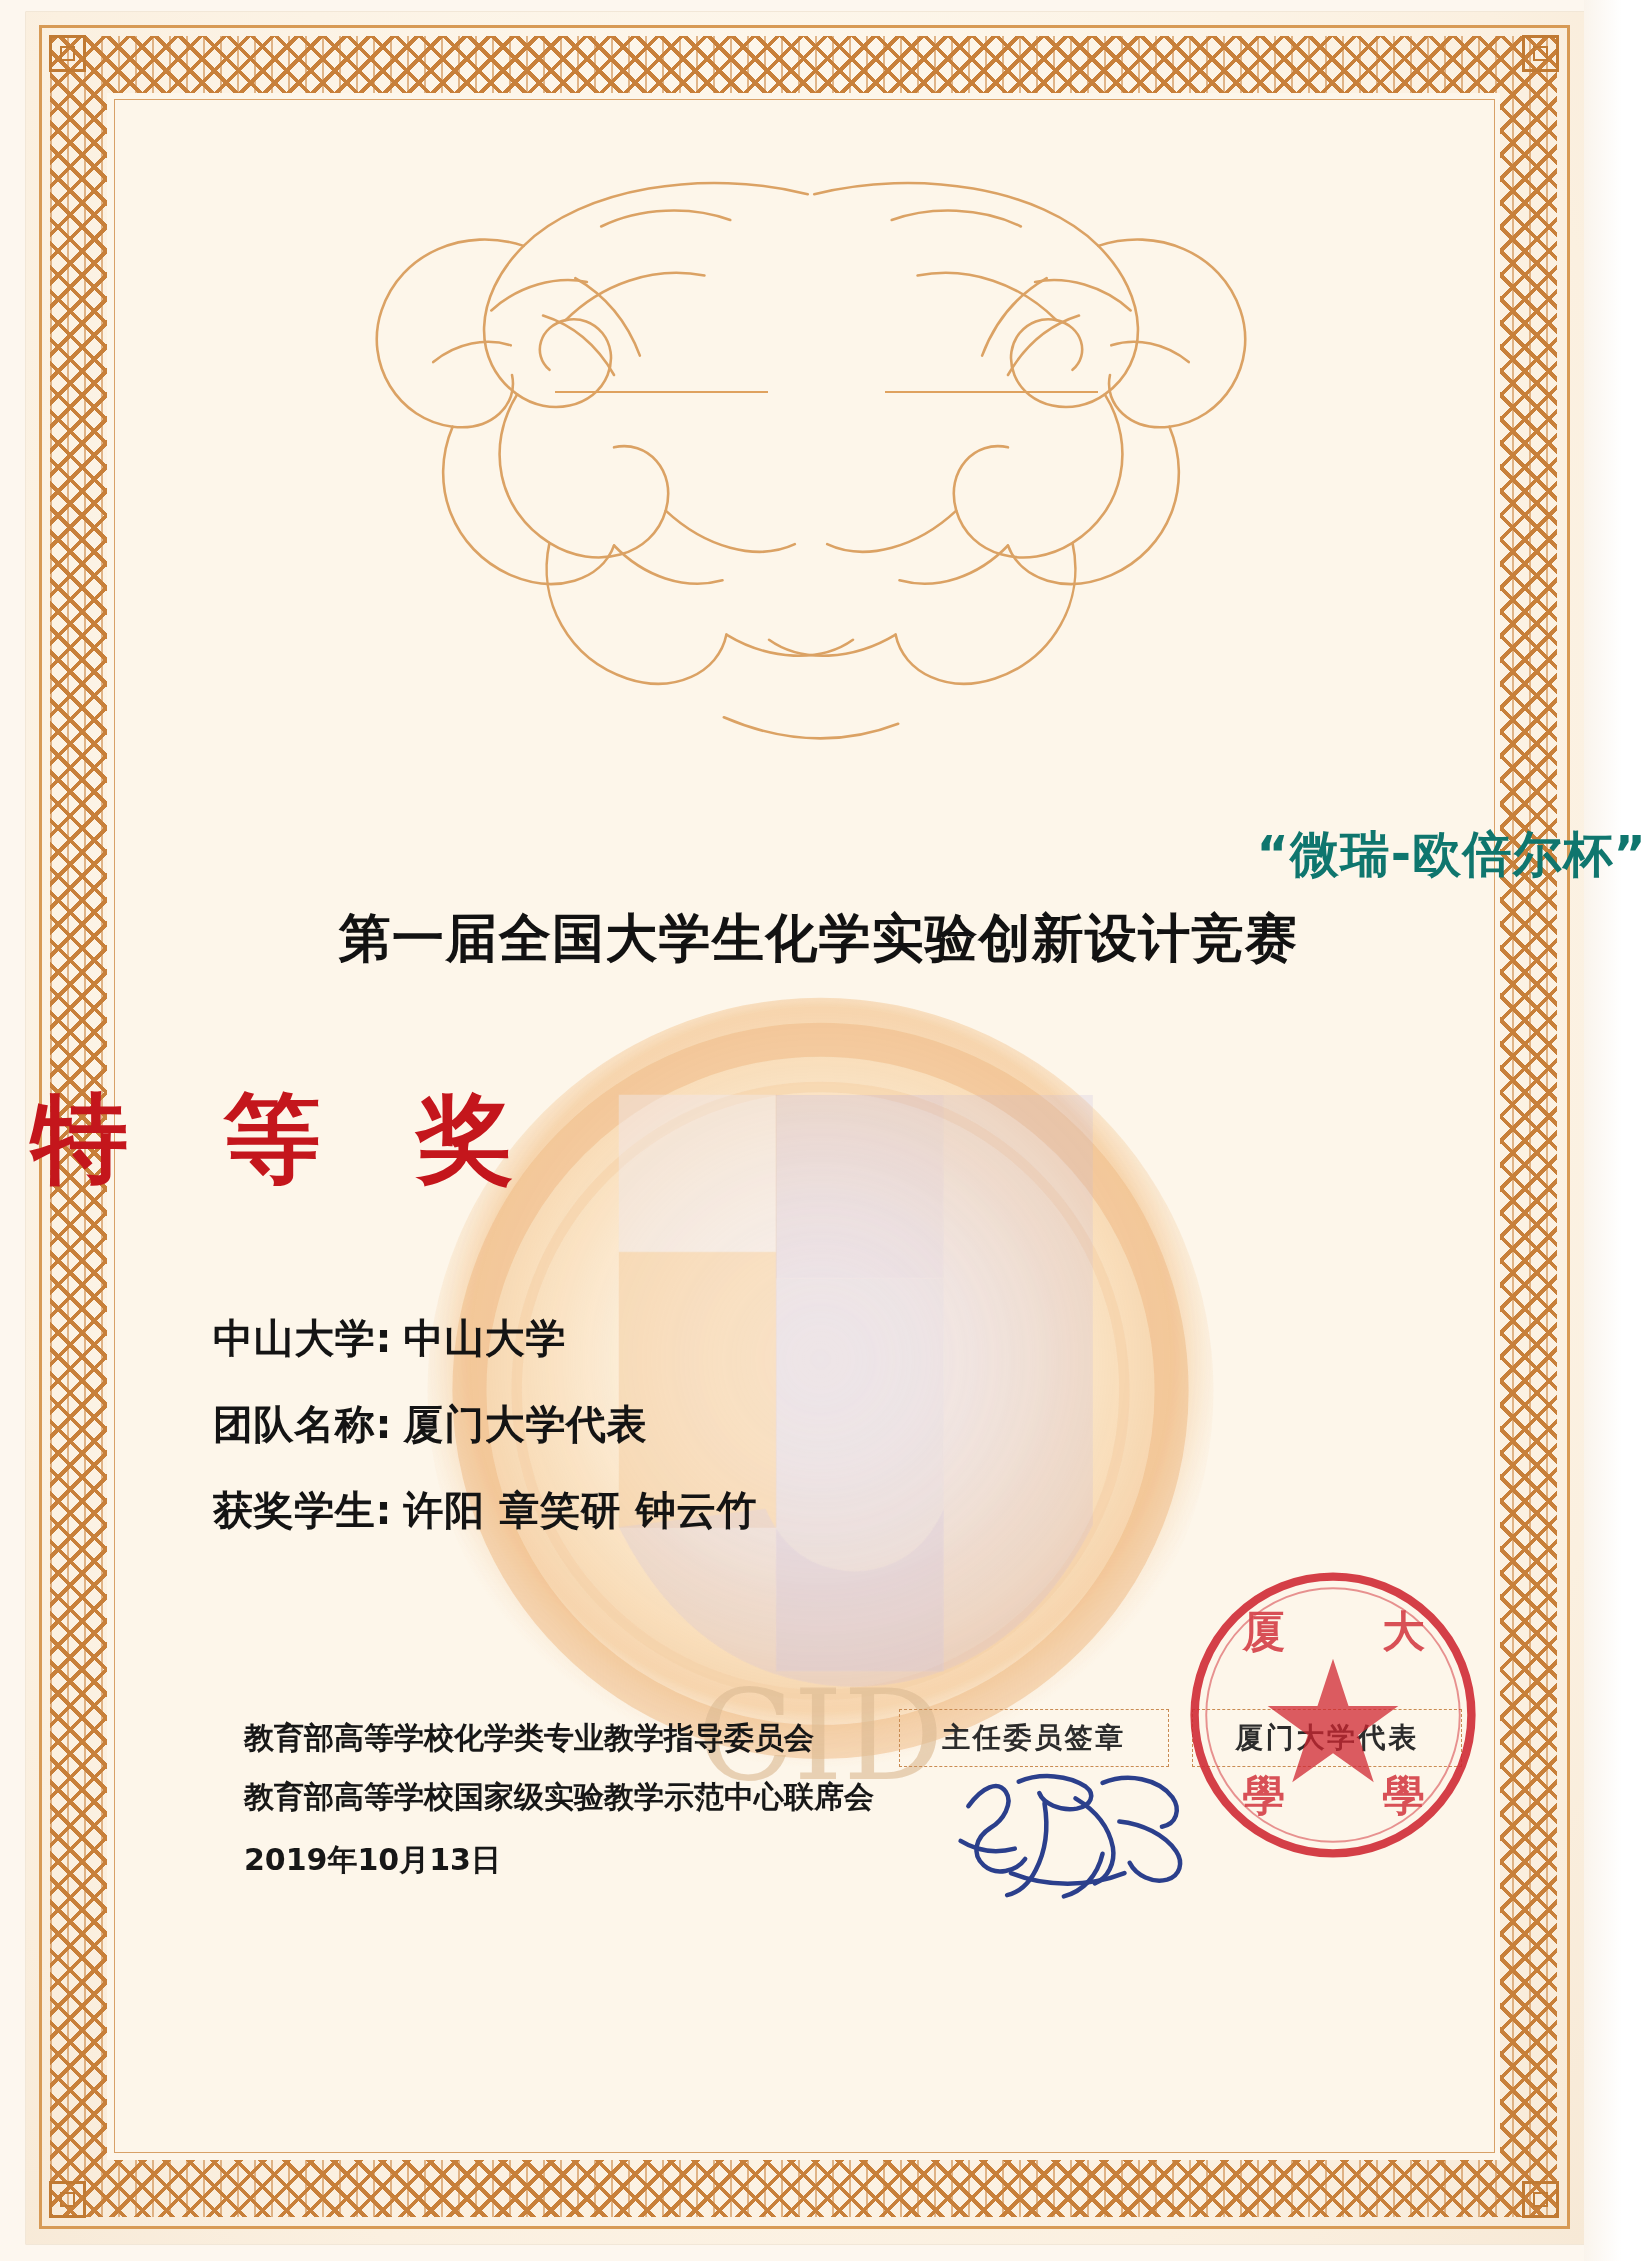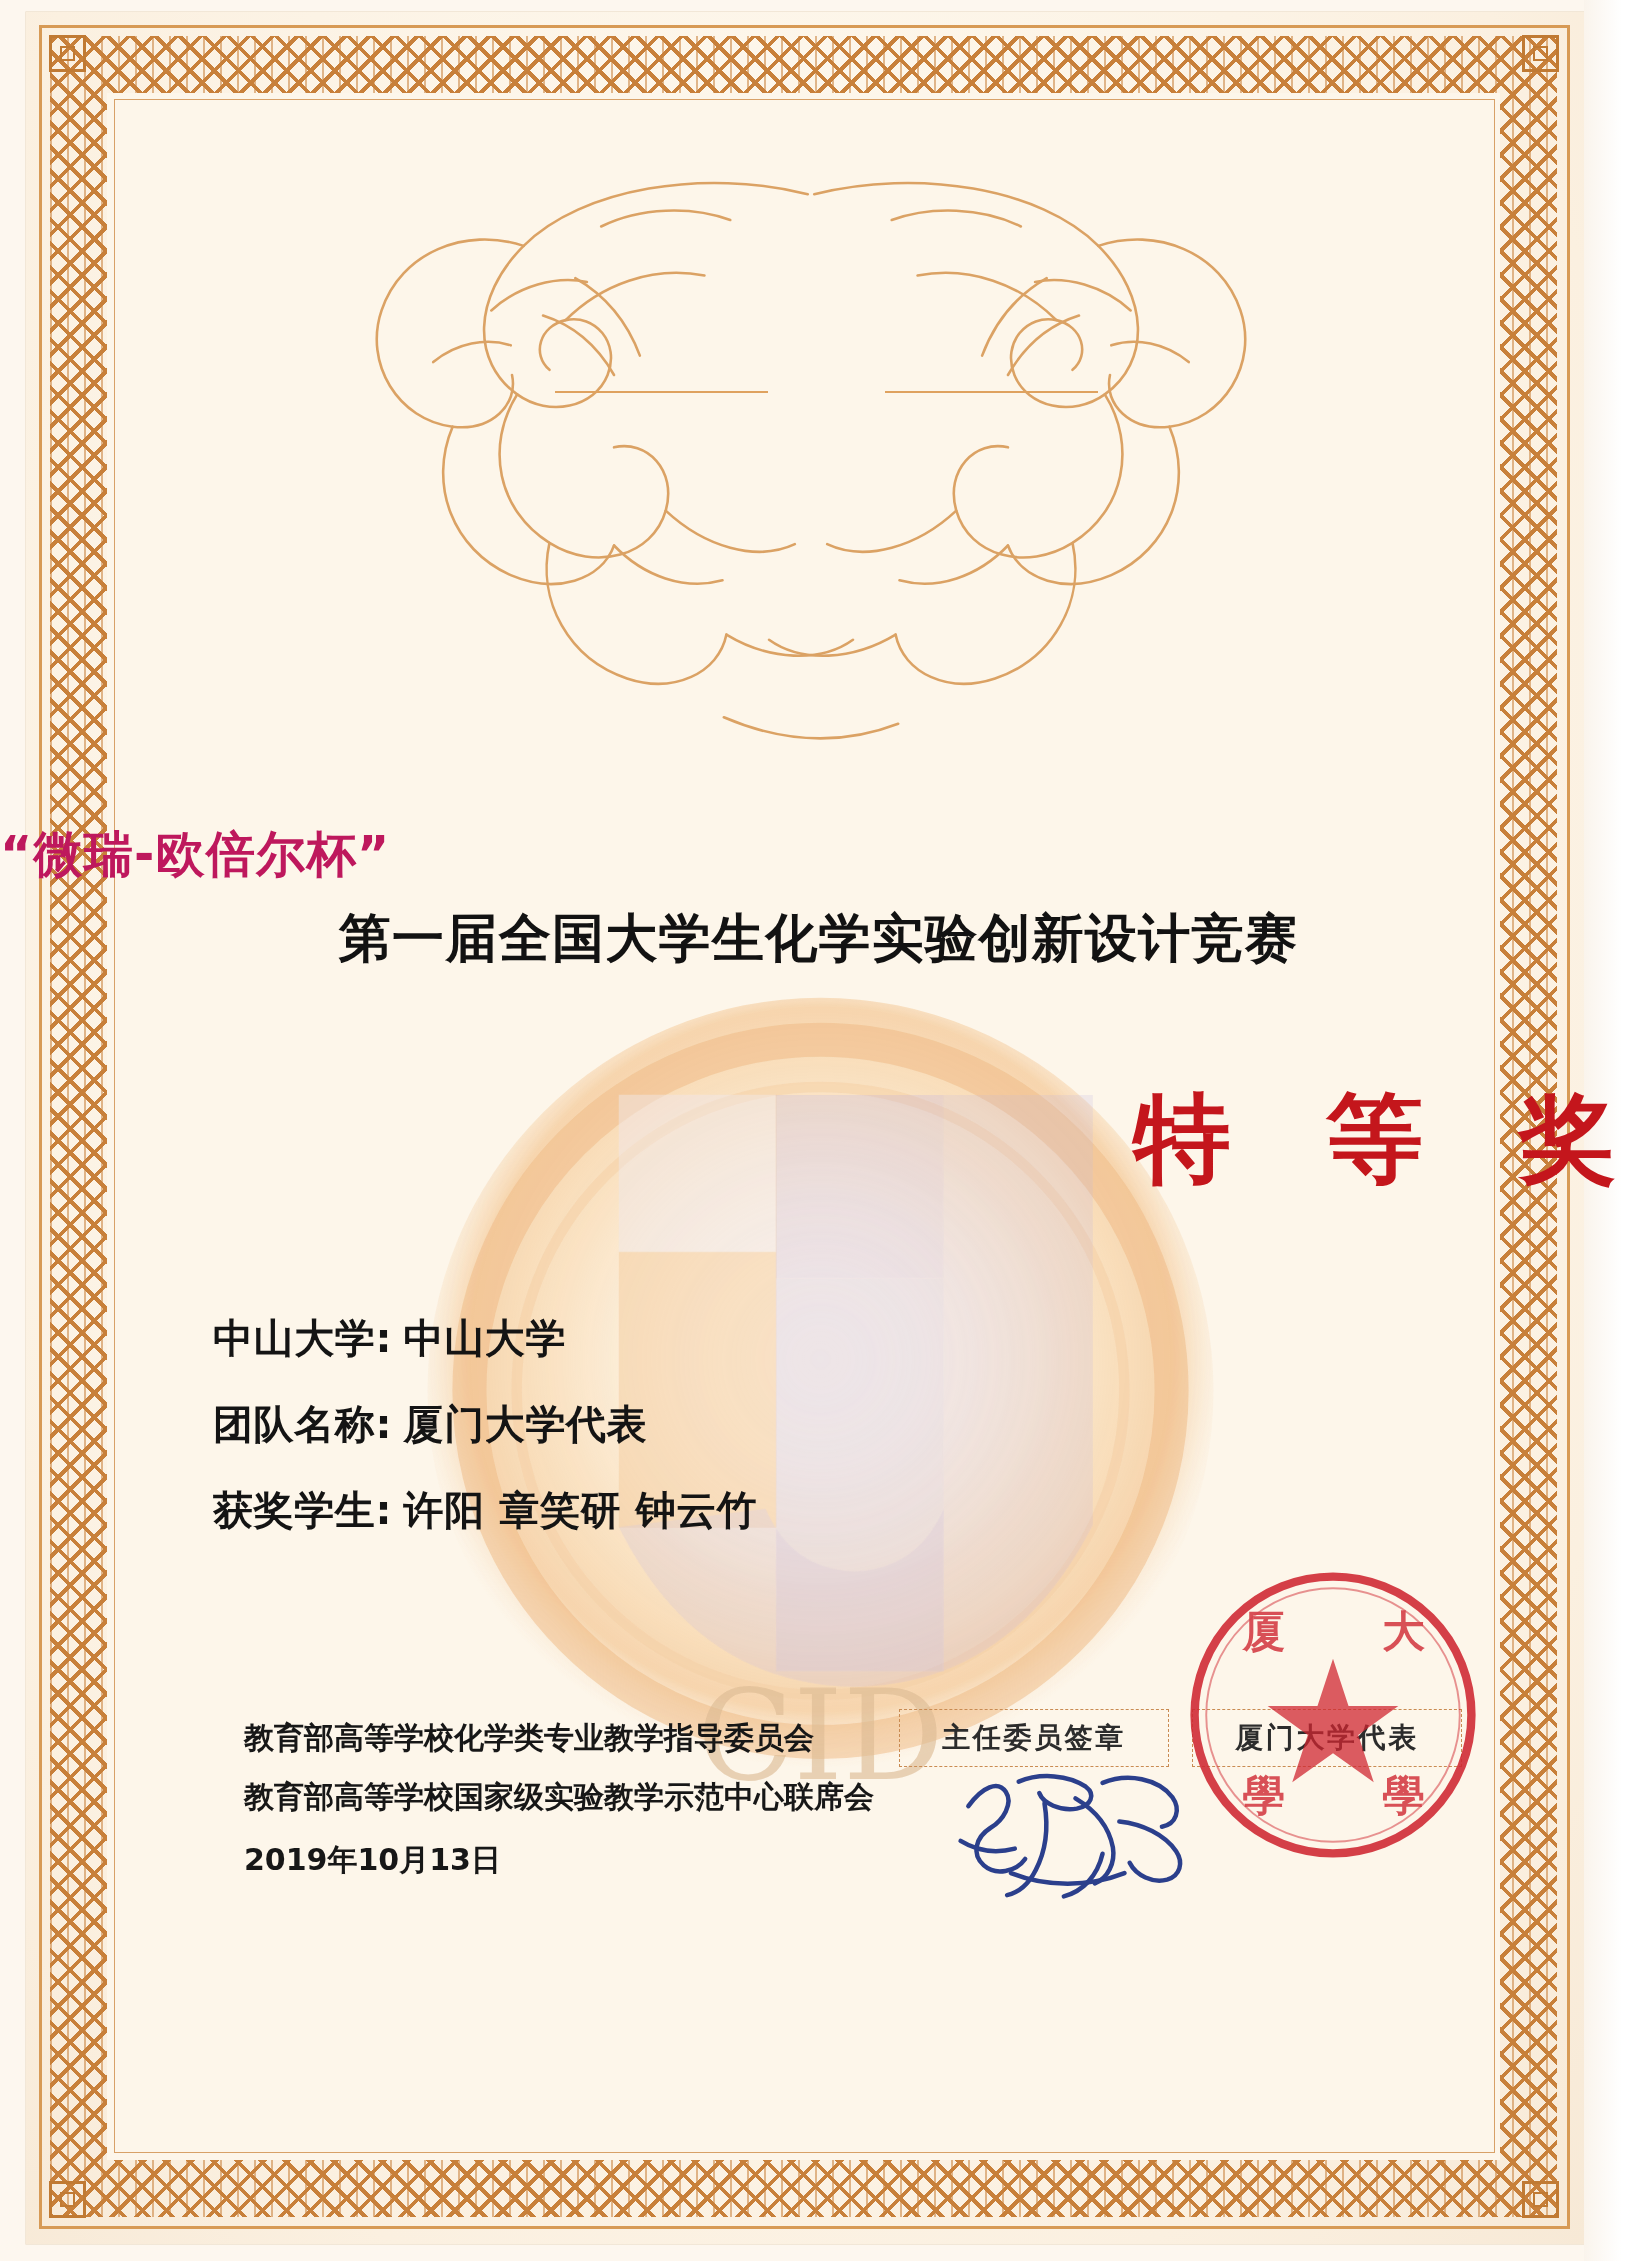--- a/index.html
+++ b/index.html
@@ -143,43 +143,43 @@
     top: 391px;
   }
   .title-rule.left  { left: 555px;  width: 213px; }
   .title-rule.right { left: 885px; width: 213px; }
 
   .cup-name {
     position: absolute;
     left: 0;
     top: 822px;
     width: 1647px;
-    text-align: left;
+    text-align: right;
     font-size: 49px;
     font-weight: bold;
-    color: #be185d;
+    color: #0f766e;
     letter-spacing: 1.3px;
   }
   .comp-name {
     position: absolute;
     left: 0;
     top: 904px;
     width: 1637px;
     text-align: center;
     font-size: 52px;
     font-weight: bold;
     color: #121212;
     letter-spacing: 1.3px;
   }
   .award-level {
     position: absolute;
     left: 0;
     top: 1075px;
     width: 1647px;
-    text-align: right;
+    text-align: left;
     font-family: "DejaVu Serif", "Liberation Serif", serif;
     font-weight: bold;
     font-size: 97px;
     letter-spacing: 31px;
     color: #c4161c;
     text-indent: 31px;
   }
 
   
   .details {

